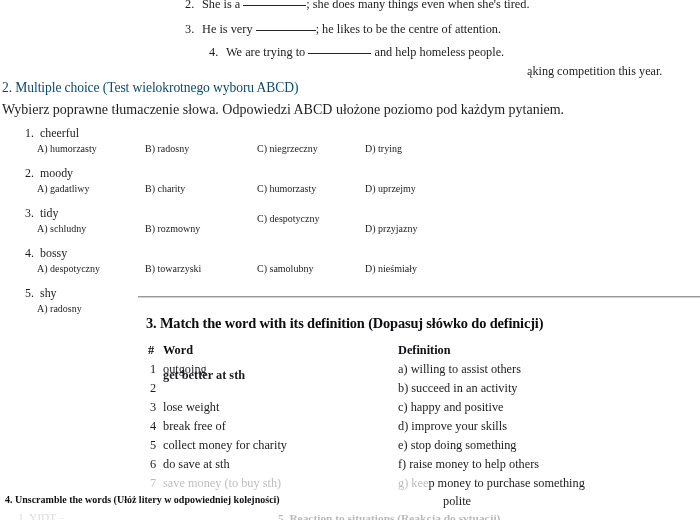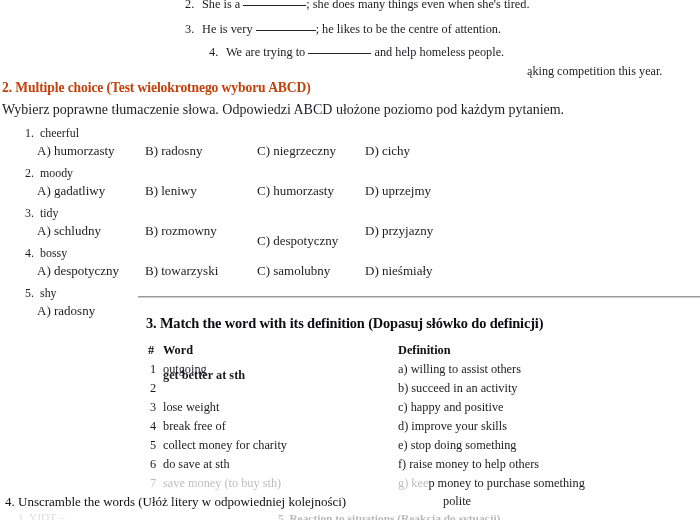--- a/index.html
+++ b/index.html
@@ -39,38 +39,38 @@
   .b-long { width: 63px; }
 
   
   .clip-frag {
     font-size: 12.2px;
     color: #1e1e22;
   }
 
   
   .sec-head {
-    font-weight: bold;
+    font-weight: normal;
     font-size: 13.6px;
-    color: #c2410c;
+    color: #0c4a6e;
     letter-spacing: -0.1px;
   }
   .sec-lead {
     font-size: 14px;
     color: #1d1d21;
   }
 
   
   .mc-q {
     font-size: 11.9px;
     color: #1c1c20;
   }
   .mc-q .q-num { display: inline-block; width: 16px; text-align: right; margin-right: 6px; }
   .mc-opt {
-    font-size: 13px;
+    font-size: 10px;
     color: #1c1c20;
     position: absolute;
     white-space: nowrap;
   }
 
   
   .rule {
     position: absolute;
     height: 0;
     border-top: 1.1px solid #9a9a9e;
@@ -91,22 +91,22 @@
   }
   .tbl-c {
     font-size: 12.3px;
     color: #1c1c20;
   }
   .faded { opacity: 0.30; }
   .faded-hard { opacity: 0.17; }
 
   
   .sec-bottom {
-    font-weight: normal;
-    font-size: 13px;
+    font-weight: bold;
+    font-size: 10px;
     color: #101014;
     text-align: right;
   }
   .sec-bottom-sm {
     font-size: 11.4px;
     color: #1c1c20;
   }
   .sec5 {
     font-weight: bold;
     font-size: 11.4px;
@@ -141,36 +141,36 @@
 
   <div class="abs sec-head" style="left:2px; top:80px;">2. Multiple choice (Test wielokrotnego wyboru ABCD)</div>
   <div class="abs sec-lead" style="left:2px; top:102px;">Wybierz poprawne tłumaczenie słowa. Odpowiedzi ABCD ułożone poziomo pod każdym pytaniem.</div>
 
   <div class="abs mc-q" style="left:18px; top:126px;">
     <span class="q-num">1.</span><span>cheerful</span>
   </div>
   <div class="mc-opt" style="left:37px; top:143px;">A) humorzasty</div>
   <div class="mc-opt" style="left:145px; top:143px;">B) radosny</div>
   <div class="mc-opt" style="left:257px; top:143px;">C) niegrzeczny</div>
-  <div class="mc-opt" style="left:365px; top:143px;">D) cichy</div>
+  <div class="mc-opt" style="left:365px; top:143px;">D) trying</div>
 
   <div class="abs mc-q" style="left:18px; top:166px;">
     <span class="q-num">2.</span><span>moody</span>
   </div>
   <div class="mc-opt" style="left:37px; top:183px;">A) gadatliwy</div>
-  <div class="mc-opt" style="left:145px; top:183px;">B) leniwy</div>
+  <div class="mc-opt" style="left:145px; top:183px;">B) charity</div>
   <div class="mc-opt" style="left:257px; top:183px;">C) humorzasty</div>
   <div class="mc-opt" style="left:365px; top:183px;">D) uprzejmy</div>
 
   <div class="abs mc-q" style="left:18px; top:206px;">
     <span class="q-num">3.</span><span>tidy</span>
   </div>
   <div class="mc-opt" style="left:37px; top:223px;">A) schludny</div>
   <div class="mc-opt" style="left:145px; top:223px;">B) rozmowny</div>
-  <div class="mc-opt" style="left:257px; top:233px;">C) despotyczny</div>
+  <div class="mc-opt" style="left:257px; top:213px;">C) despotyczny</div>
   <div class="mc-opt" style="left:365px; top:223px;">D) przyjazny</div>
 
   <div class="abs mc-q" style="left:18px; top:246px;">
     <span class="q-num">4.</span><span>bossy</span>
   </div>
   <div class="mc-opt" style="left:37px; top:263px;">A) despotyczny</div>
   <div class="mc-opt" style="left:145px; top:263px;font-family:Liberation Serif, serif;">B) towarzyski</div>
   <div class="mc-opt" style="left:257px; top:263px;">C) samolubny</div>
   <div class="mc-opt" style="left:365px; top:263px;">D) nieśmiały</div>
 

